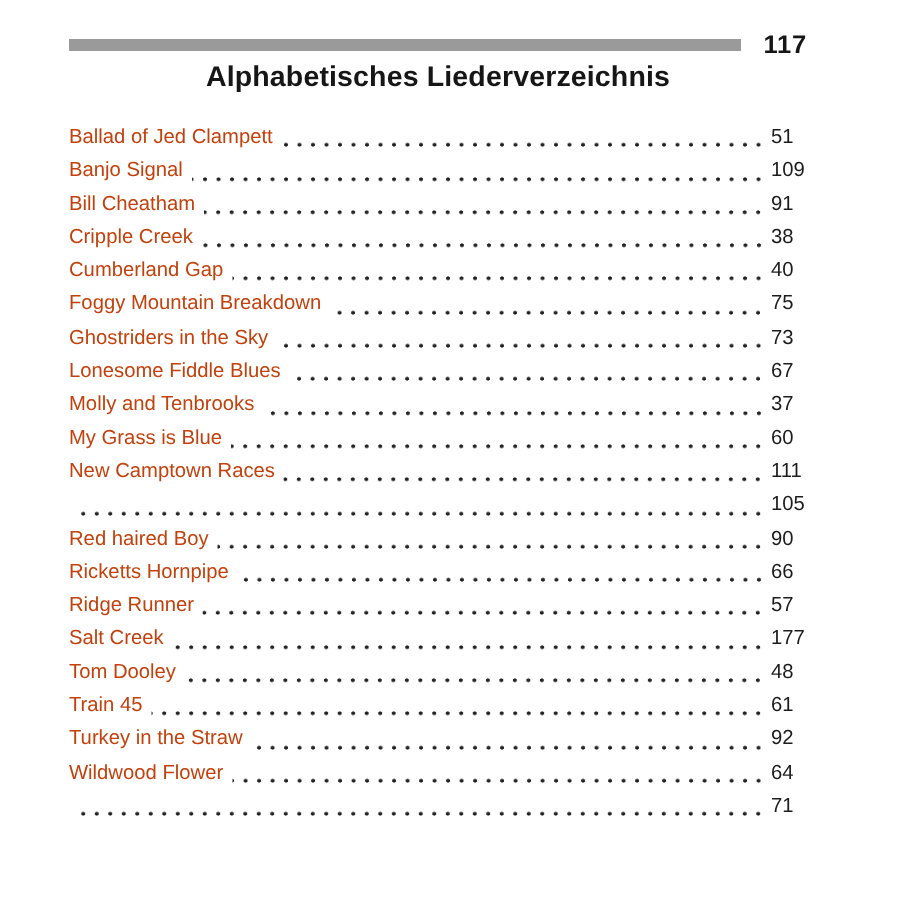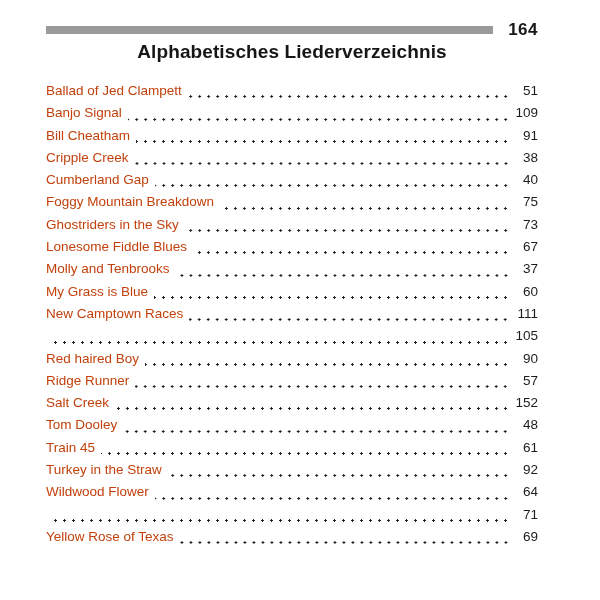--- a/index.html
+++ b/index.html
@@ -64,32 +64,31 @@
     flex: 1;
     margin-left: 6px;
     margin-right: 3px;
     background-image: radial-gradient(circle, #222222 1.1px, rgba(0,0,0,0) 1.4px);
     background-size: 9px 3px;
     background-repeat: repeat-x;
     background-position: right 1px bottom 4px;
   }
   .pagenum {
     min-width: 24px;
-    text-align: right;
     color: #1c1c1c;
   }
 </style>
 </head>
 <body>
 
 <div class="page">
 
   <div class="header">
     <div class="header-bar" style="background: rgb(154, 154, 154);"></div>
-    <div class="page-number">164</div>
+    <div class="page-number">117</div>
   </div>
 
   <div class="title">Alphabetisches Liederverzeichnis</div>
 
   <div class="toc">
   <div class="row">
     <span class="song">Ballad of Jed Clampett</span>
     <span class="leader"></span>
     <span class="pagenum">51</span>
   </div>
@@ -158,31 +157,36 @@
     <span class="leader"></span>
     <span class="pagenum">105</span>
   </div>
 
   <div class="row">
     <span class="song">Red haired Boy</span>
     <span class="leader"></span>
     <span class="pagenum">90</span>
   </div>
 
+  <div class="row">
+    <span class="song">Ricketts Hornpipe</span>
+    <span class="leader"></span>
+    <span class="pagenum">66</span>
+  </div>
 
   <div class="row">
     <span class="song">Ridge Runner</span>
     <span class="leader"></span>
     <span class="pagenum">57</span>
   </div>
 
   <div class="row">
     <span class="song">Salt Creek</span>
     <span class="leader"></span>
-    <span class="pagenum">152</span>
+    <span class="pagenum">177</span>
   </div>
 
   <div class="row">
     <span class="song">Tom Dooley</span>
     <span class="leader"></span>
     <span class="pagenum">48</span>
   </div>
 
   <div class="row">
     <span class="song">Train 45</span>
@@ -200,20 +204,15 @@
     <span class="song">Wildwood Flower</span>
     <span class="leader"></span>
     <span class="pagenum">64</span>
   </div>
 
   <div class="row">
     <span class="leader"></span>
     <span class="pagenum">71</span>
   </div>
 
-  <div class="row">
-    <span class="song">Yellow Rose of Texas</span>
-    <span class="leader"></span>
-    <span class="pagenum">69</span>
-  </div>
 </div>
 
 </div>
 
 </body></html>

